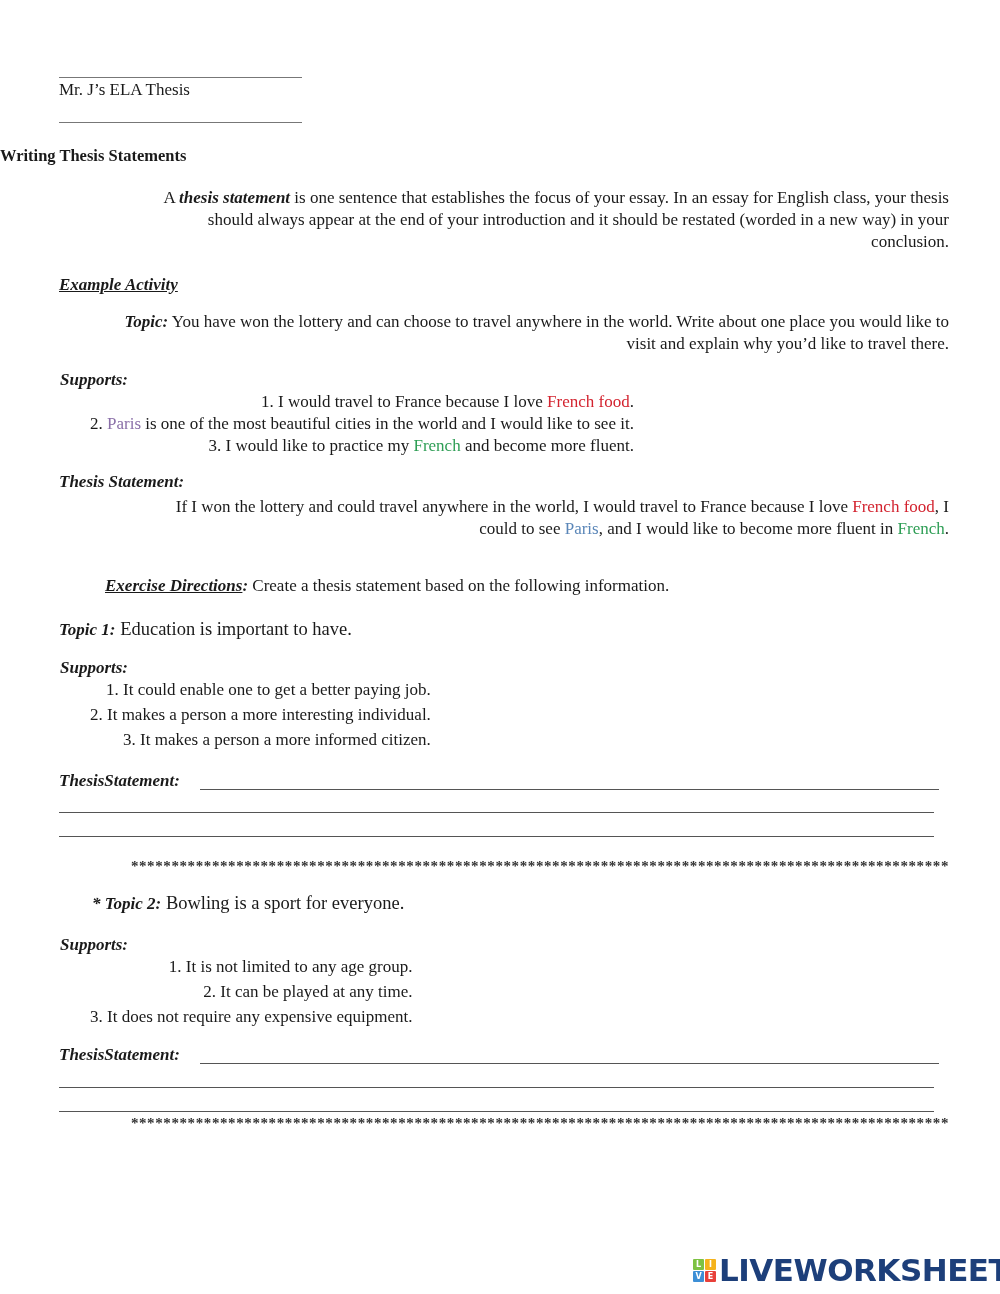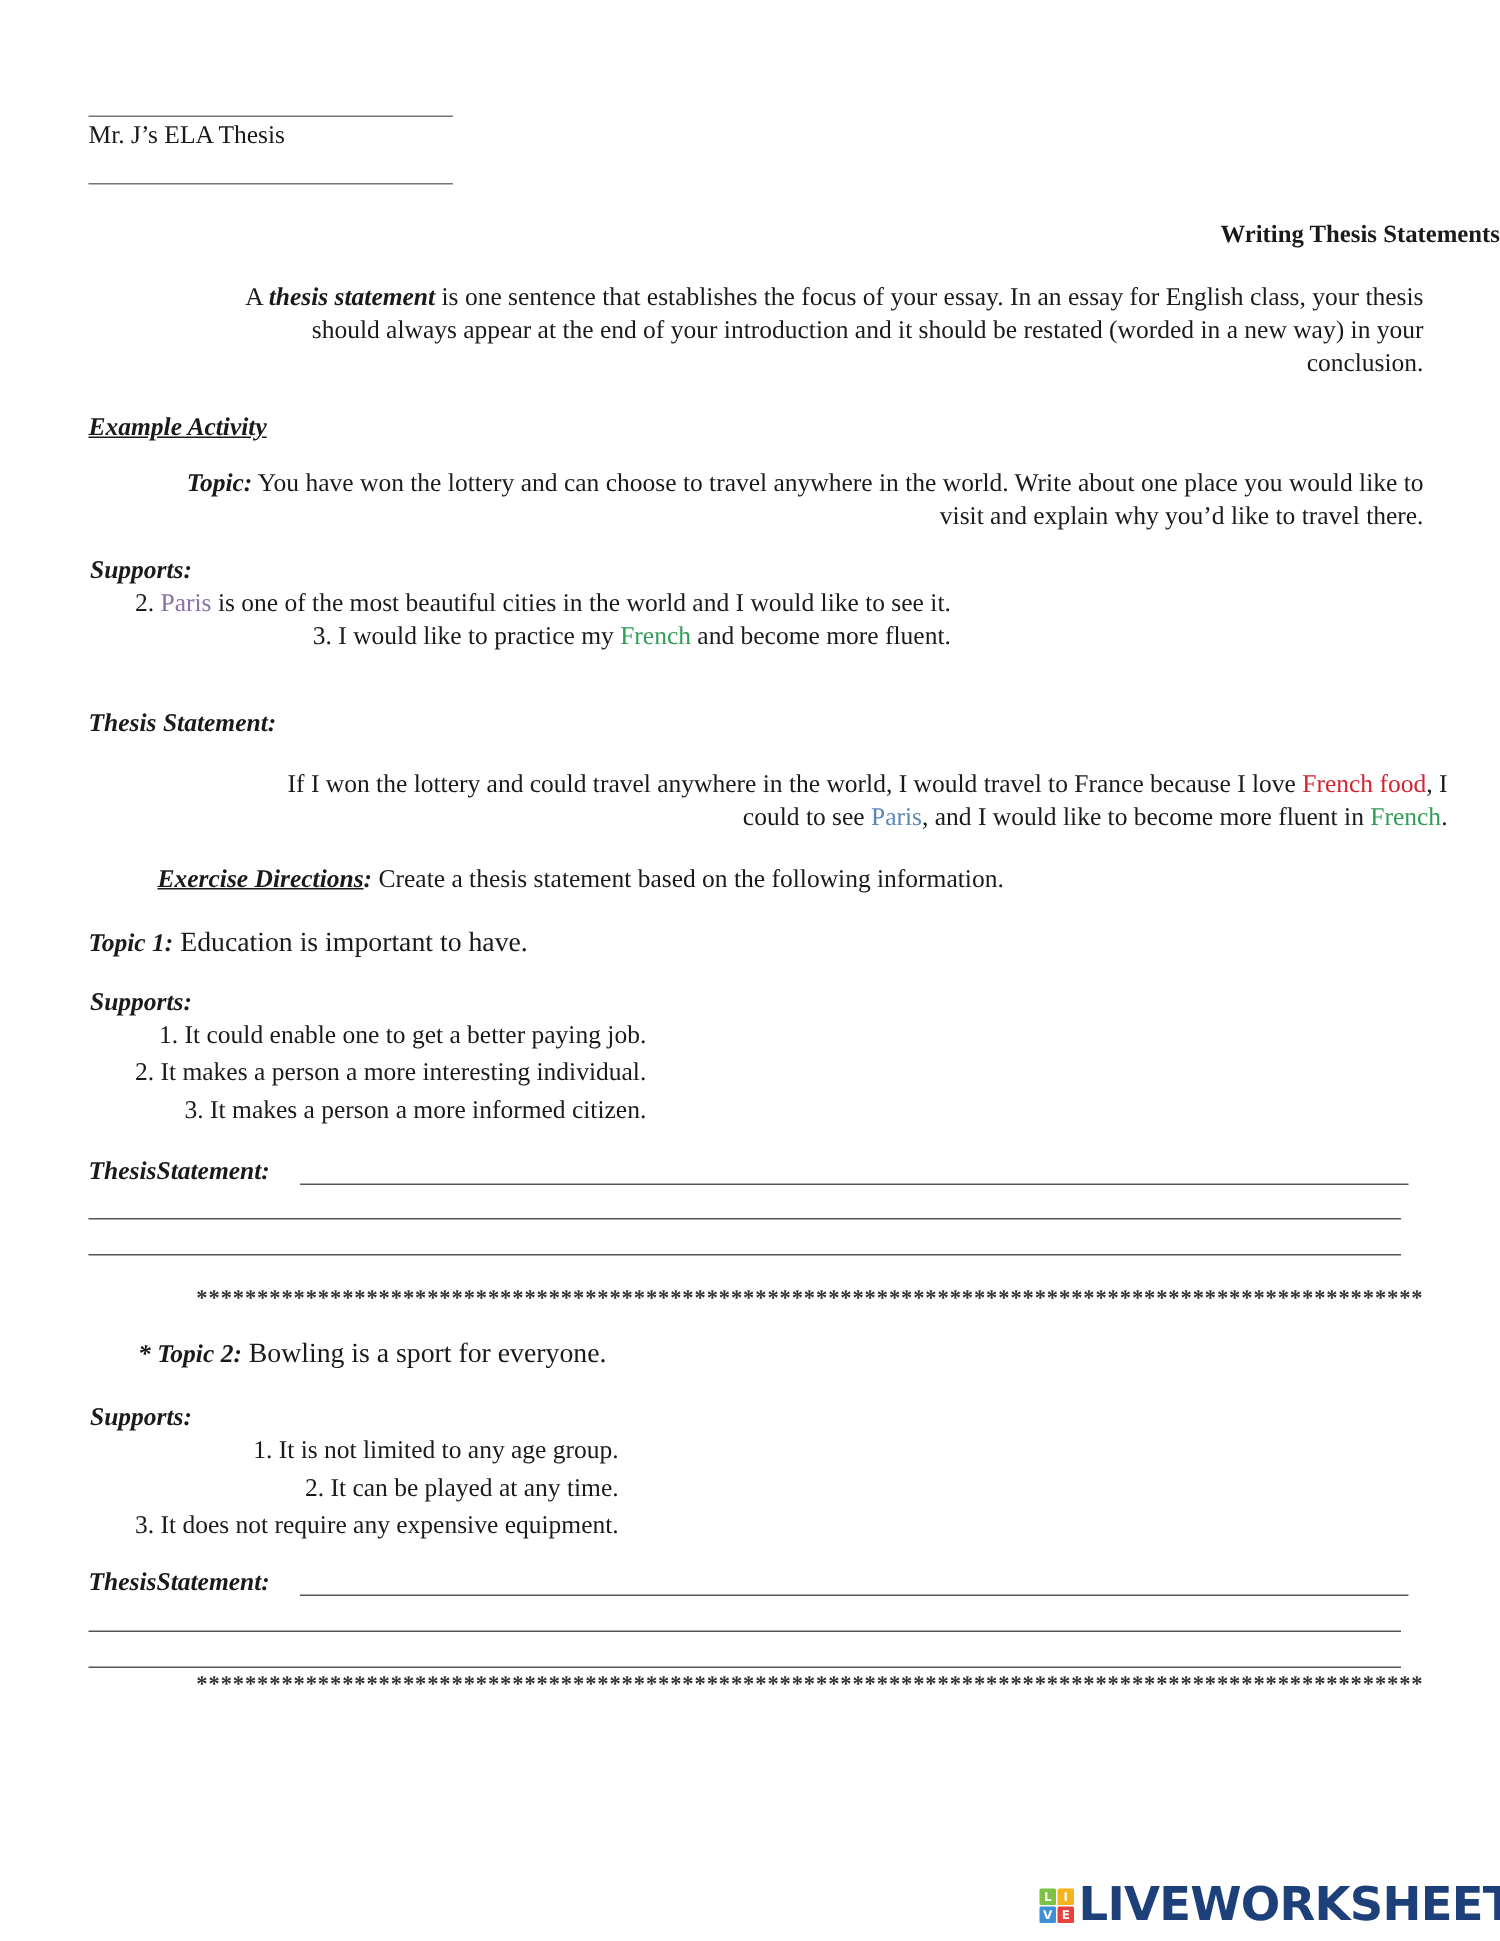--- a/index.html
+++ b/index.html
@@ -3,21 +3,21 @@
 <meta charset="utf-8">
 <style>
   html, body { margin: 0; padding: 0; background: #ffffff; }
   body {
     width: 1000px; height: 1294px; position: relative; overflow: hidden;
     font-family: "Liberation Serif", "DejaVu Serif", serif;
     color: #1a1a1a; font-size: 17px;
   }
   .abs { position: absolute; text-align: right; }
   .hr-short { position: absolute; left: 59px; width: 243px; height: 0; border-top: 1.3px solid #777; }
-  .title { left: 0; width: 1000px; text-align: right; top: 146px; font-weight: bold; font-size: 16.5px; }
+  .title { left: 0; width: 1000px; text-align: left; top: 146px; font-weight: bold; font-size: 16.5px; }
   .para { left: 59px; width: 890px; line-height: 22px; }
   .bold { font-weight: bold; font-style: italic; }
   .ul { text-decoration: underline; }
   .red { color: #d3232f; }
   .purple { color: #8a6fa8; }
   .blue { color: #5a86b8; }
   .green { color: #2e9e55; }
   .list { left: 90px; line-height: 22px; }
   .list2 { left: 90px; line-height: 25px; }
   .line { position: absolute; height: 0; border-top: 1.3px solid #555; }
@@ -45,26 +45,27 @@
 
 <div class="abs bold ul" style="left:59px; top:275px;">Example Activity</div>
 
 <div class="abs para" style="top:311px;">
   <div><span class="bold">Topic:</span><span> You have won the lottery and can choose to travel anywhere in the world. Write about one place you would like to</span></div>
   <div>visit and explain why you’d like to travel there.</div>
 </div>
 
 <div class="abs bold" style="left:60px; top:370px;">Supports:</div>
 <div class="abs list" style="top:391px;">
+  <div><span>1. </span><span>I would travel to France because I love </span><span class="red">French food</span><span>.</span></div>
   <div><span>2. </span><span class="purple">Paris</span><span> is one of the most beautiful cities in the world and I would like to see it.</span></div>
   <div><span>3. </span><span>I would like to practice my </span><span class="green">French</span><span> and become more fluent.</span></div>
 </div>
 
 <div class="abs bold" style="left:59px; top:472px;">Thesis Statement:</div>
-<div class="abs para" style="top:512px;margin-left:16px;">
+<div class="abs para" style="top:496px;">
   <div><span>If I won the lottery and could travel anywhere in the world, I would travel to France because I love  </span><span class="red">French food</span><span>, I</span></div>
   <div><span>could to see </span><span class="blue">Paris</span><span>, and I would like to become more fluent in </span><span class="green">French</span><span>.</span></div>
 </div>
 
 <div class="abs" style="left:73px; top:576px;margin-left:32px;">
   <span class="bold ul">Exercise Directions</span><span class="bold">:</span><span> Create a thesis statement based on the following information.</span>
 </div>
 
 <div class="abs" style="left:59px; top:619px;">
   <span class="bold">Topic 1:</span><span class="topic-big"> Education is important to have.</span>

